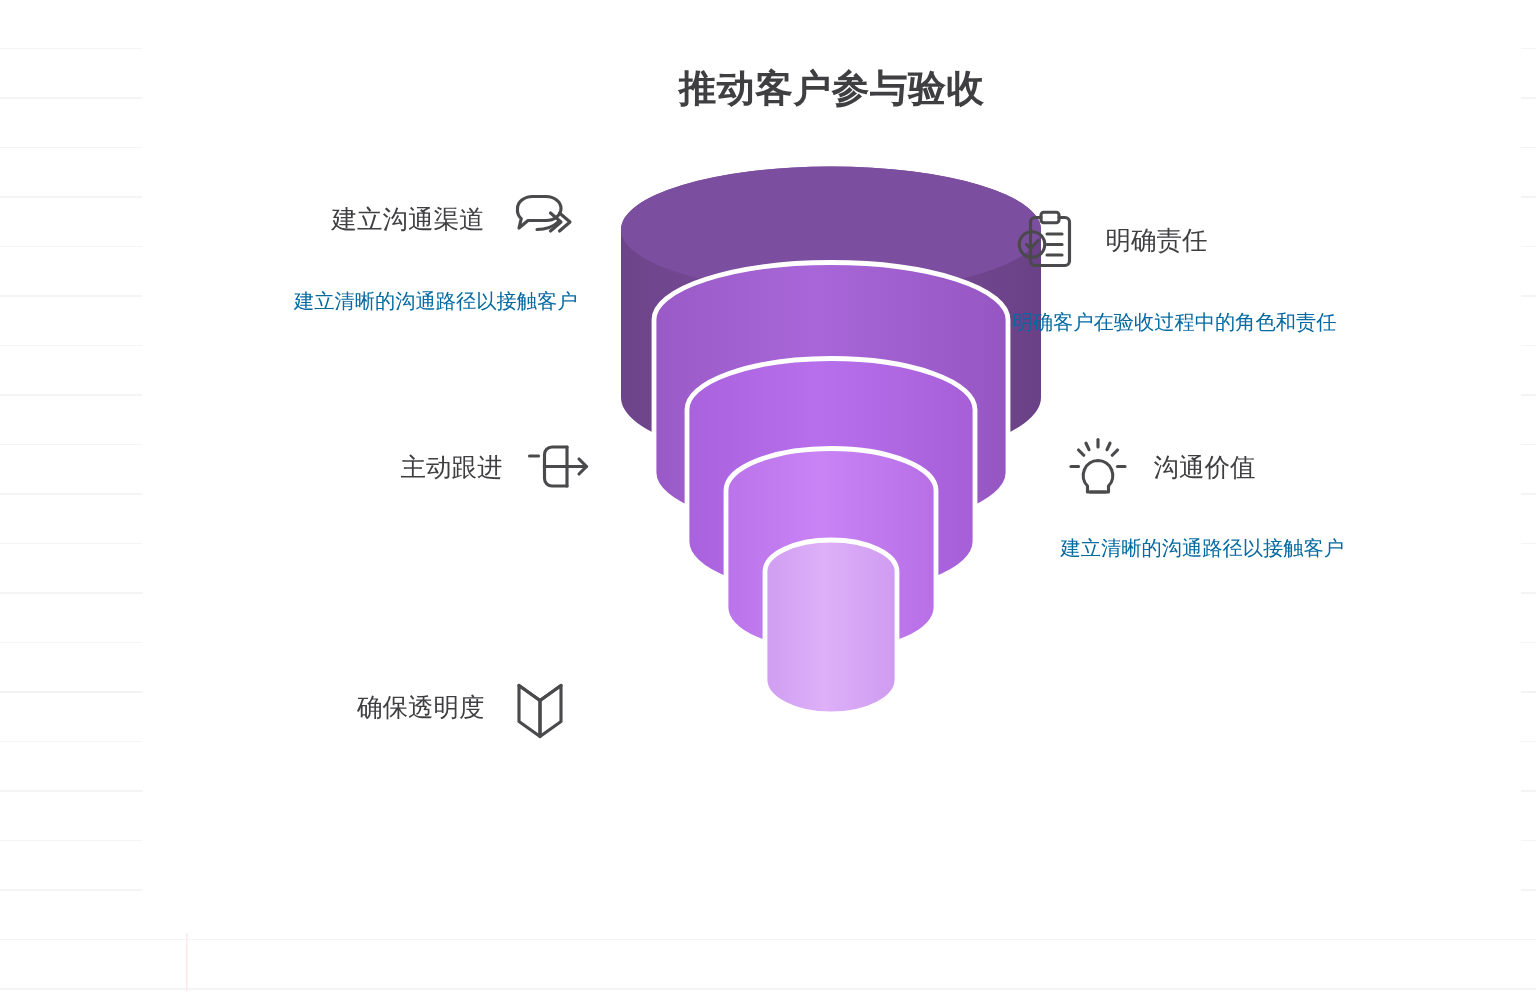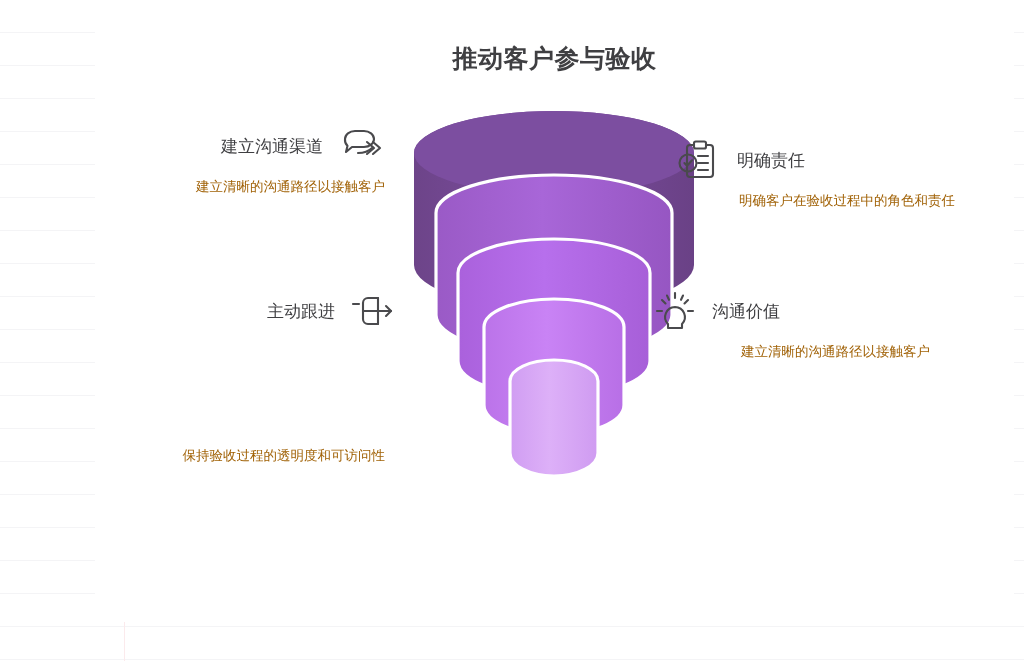--- a/index.html
+++ b/index.html
@@ -88,43 +88,43 @@
   }
   .item-title {
     font-size: 17px;
     font-weight: normal;
     color: #3f3f42;
     white-space: nowrap;
   }
   .item-desc {
     font-size: 13.5px;
     line-height: 21px;
-    color: #a16207;
-    margin-top: 2px;
+    color: #0369a1;
+    margin-top: 16px;
   }
   .item.left .item-desc { text-align: right; }
-  .item.right .item-desc { text-align: right; }
+  .item.right .item-desc { text-align: left; }
 
   .icon-box {
     width: 50px;
     height: 50px;
     flex: 0 0 50px;
     display: flex;
     align-items: center;
     justify-content: center;
   }
   .icon-box svg { display: block; }
 
   
   #item-left-0 { left: 10px;  top: 118px; }
   #item-left-1 { left: 22px;  top: 283px; }
   #item-left-2 { left: 10px;  top: 443px; }
   
   #item-right-0 { left: 580px; top: 132px; }
-  #item-right-1 { left: 555px; top: 283px; }
+  #item-right-1 { left: 612px; top: 283px; }
 </style>
 </head>
 <body>
 
 <div id="paper-backdrop">
   <div id="paper-margin-line"></div>
 </div>
 
 <div id="content-card">
 
@@ -228,21 +228,30 @@
           <path d="M15 24 h15"></path>
           <path d="M30 11 v26"></path>
           <path d="M30 24 h13"></path>
           <path d="M38 19 l5 5 -5 5"></path>
         </svg>
       </span>
     </div>
   </div>
 
   <div class="item left" id="item-left-2">
-    <div class="item-desc">保持验收过程的透明度和可访问性</div>
+    <div class="item-head">
+      <span class="item-title">确保透明度</span>
+      <span class="icon-box">
+        <svg width="48" height="48" viewBox="0 0 48 48" fill="none" stroke="#4a4a4d" stroke-width="2.1" stroke-linecap="round" stroke-linejoin="round">
+          <path d="M10 10 v24 l14 10 v-24 z"></path>
+          <path d="M38 10 v24 l-14 10 v-24 z"></path>
+          <path d="M10 10 l14 10 14 -10"></path>
+        </svg>
+      </span>
+    </div>
   </div>
 
   <div class="item right" id="item-right-0">
     <div class="item-head">
       <span class="icon-box">
         <svg width="48" height="48" viewBox="0 0 48 48" fill="none" stroke="#4a4a4d" stroke-width="2.1" stroke-linecap="round" stroke-linejoin="round">
           <path d="M18 9 h-4 a3 3 0 0 0 -3 3 v26 a3 3 0 0 0 3 3 h20 a3 3 0 0 0 3-3 v-26 a3 3 0 0 0 -3-3 h-4"></path>
           <rect x="18" y="5.5" width="12" height="7" rx="1.8"></rect>
           <path d="M22 20 h10"></path>
           <path d="M22 27 h10"></path>

